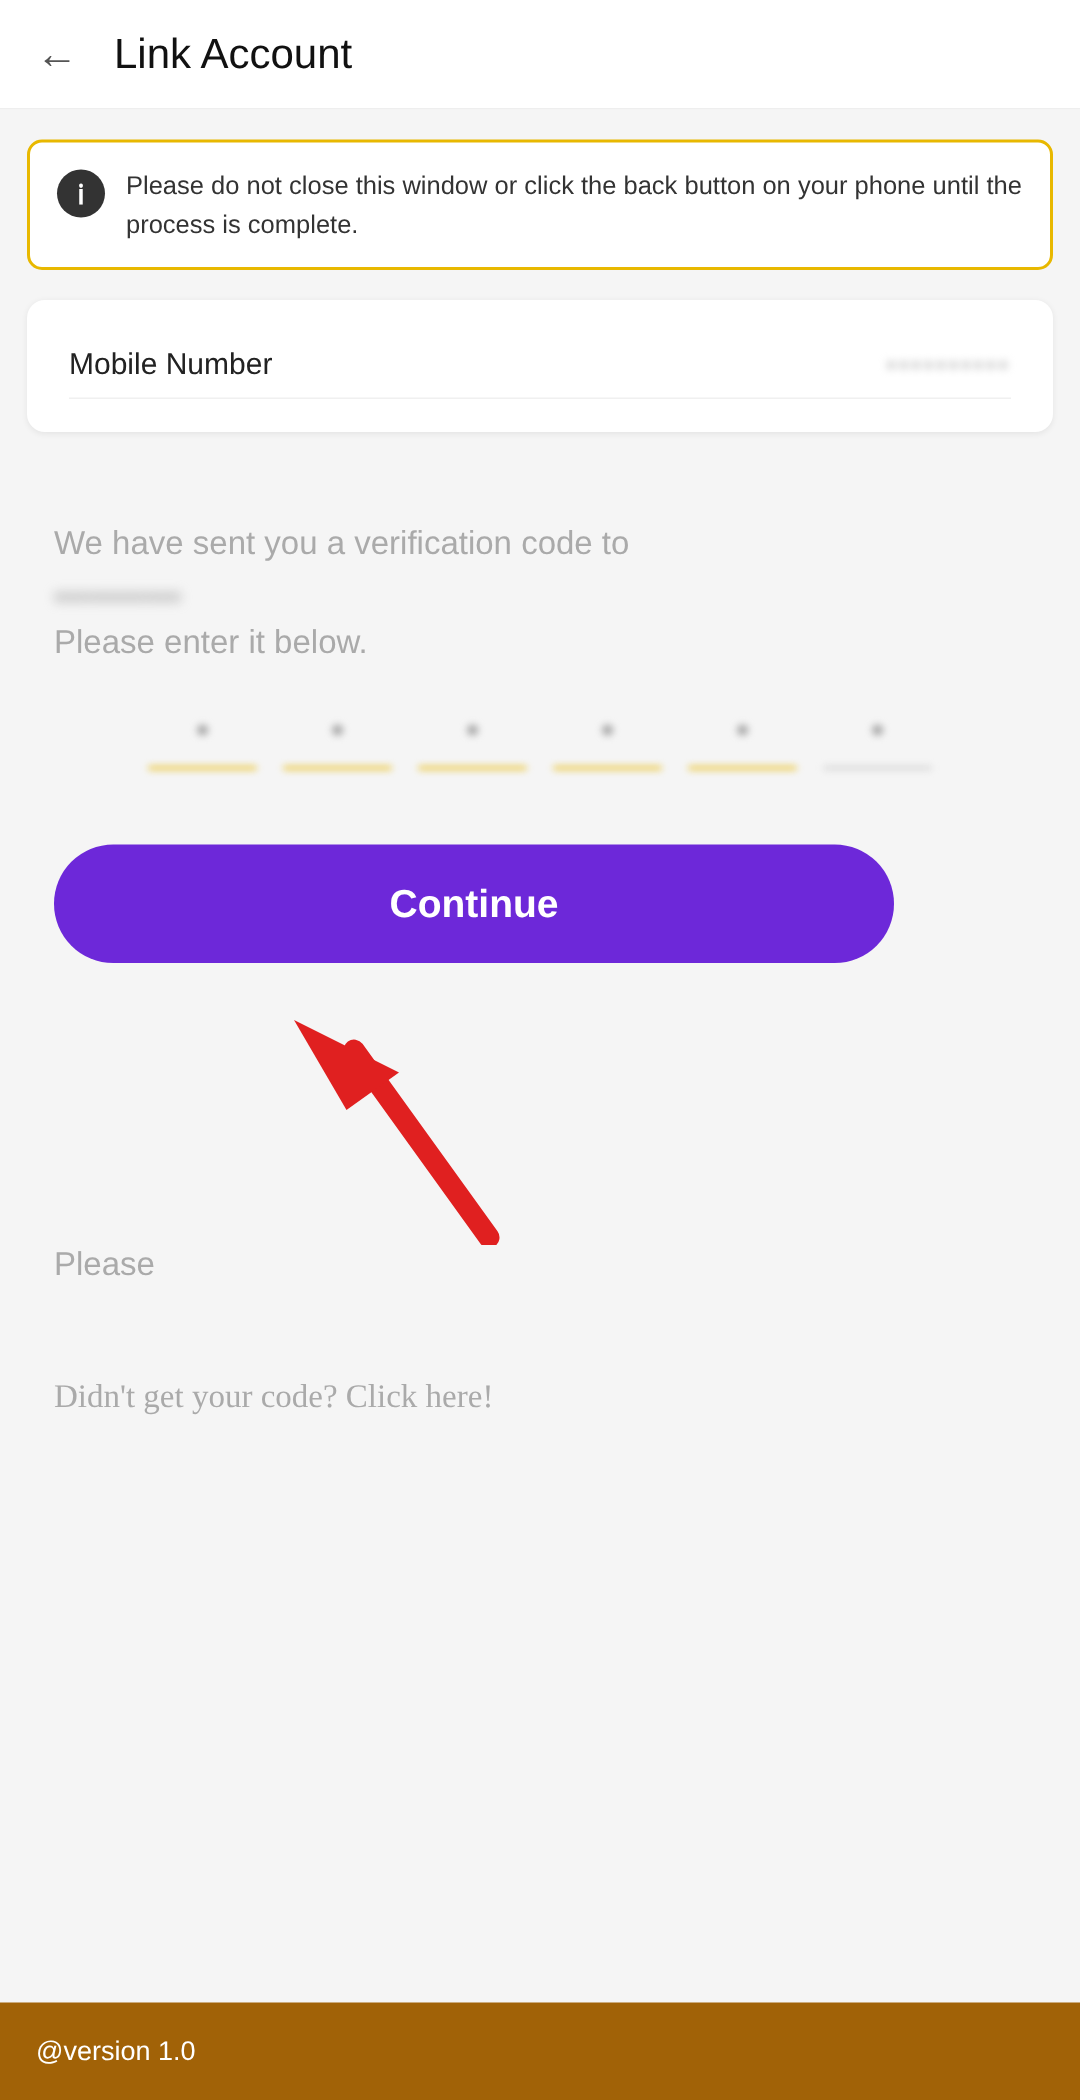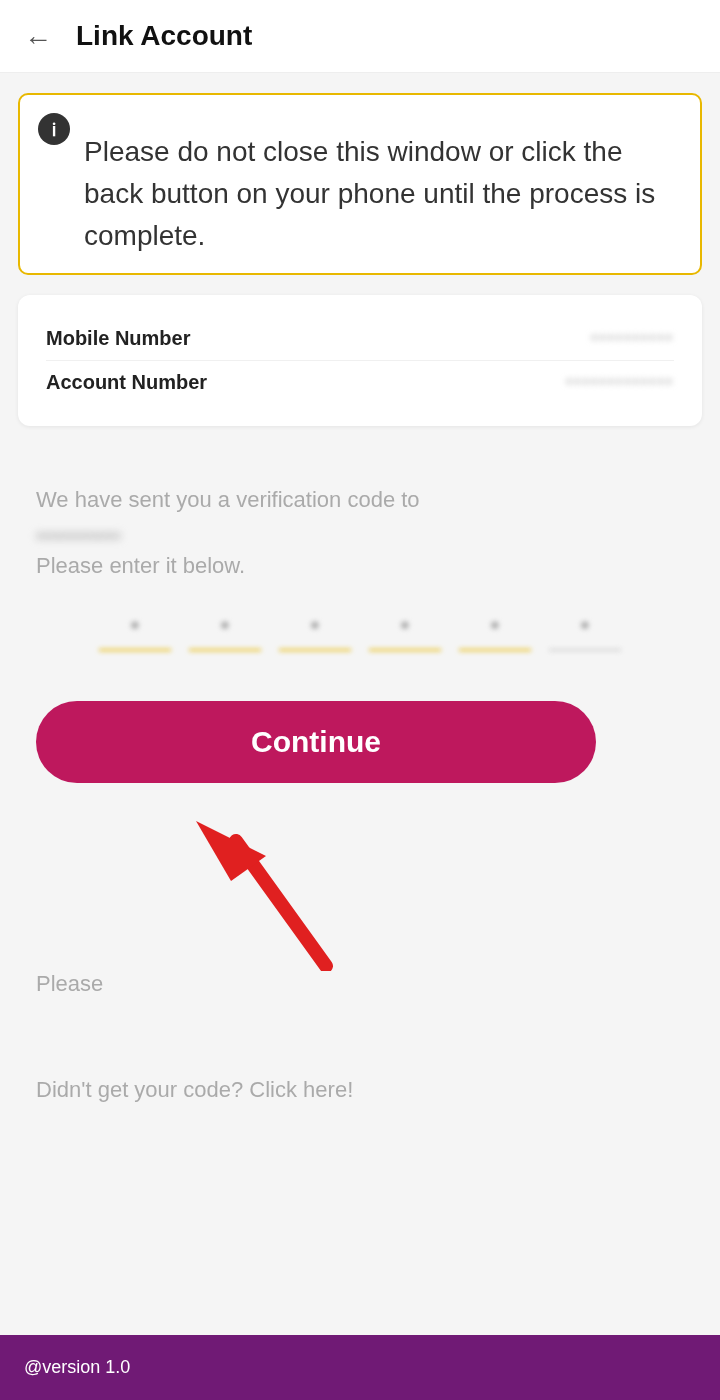--- a/index.html
+++ b/index.html
@@ -25,21 +25,21 @@
       cursor: pointer;
       margin-right: 24px;
       font-size: 28px;
       color: #555;
       background: none;
       border: none;
       line-height: 1;
     }
     .header-title {
       font-size: 28px;
-      font-weight: 700;
+      font-weight: 400;
       color: #111;
     }
 
     
     .warning-banner {
       margin: 20px 18px;
       border: 2.5px solid #e8b800;
       border-radius: 10px;
       background: #fff;
       padding: 16px 18px;
@@ -55,24 +55,23 @@
       background: #333;
       color: #fff;
       display: flex;
       align-items: center;
       justify-content: center;
       font-size: 18px;
       font-weight: 700;
       margin-top: 2px;
     }
     .warning-text {
-      font-size: 28px;
+      font-size: 17px;
       color: #333;
       line-height: 1.5;
-      margin-top: 20px;
     }
 
     
     .account-card {
       background: #fff;
       margin: 0 18px 16px 18px;
       border-radius: 12px;
       padding: 22px 28px;
       box-shadow: 0 1px 4px rgba(0,0,0,0.07);
     }
@@ -81,21 +80,21 @@
       justify-content: space-between;
       align-items: center;
       padding: 10px 0;
     }
     .account-row:first-child {
       border-bottom: 1px solid #f0f0f0;
     }
     .account-label {
       font-size: 20px;
       color: #222;
-      font-weight: 700;
+      font-weight: 400;
     }
     .account-value {
       font-size: 18px;
       color: #bbb;
       letter-spacing: 2px;
       filter: blur(3px);
       user-select: none;
     }
 
     
@@ -150,25 +149,25 @@
     }
     .otp-digit:last-child {
       border-bottom: 2.5px solid #ccc;
     }
 
     
     .continue-btn {
       width: 100%;
       max-width: 560px;
       padding: 24px;
-      background: #be185d;
+      background: #6d28d9;
       border: none;
       border-radius: 50px;
       color: #fff;
-      font-size: 30px;
+      font-size: 26px;
       font-weight: 600;
       cursor: pointer;
       margin-bottom: 28px;
     }
 
     
     .cancel-link {
       font-size: 22px;
       color: #aaa;
       cursor: pointer;
@@ -176,26 +175,27 @@
       border: none;
       margin-bottom: 60px;
     }
 
     
     .resend-text {
       font-size: 22px;
       color: #aaa;
       text-align: center;
       cursor: pointer;
-      margin-top: 20px;
+      margin-top: 2px;
+      font-family: Liberation Serif, serif;
     }
 
     
     .footer {
-      background: #701a75;
+      background: #a16207;
       padding: 22px 24px;
       margin-top: auto;
     }
     .footer-version {
       font-size: 18px;
       color: #fff;
     }
     .arrow-svg-wrap {
       position: relative;
       width: 560px;
@@ -215,24 +215,20 @@
     <span>ℹ</span>
   </div>
   <span class="warning-text">Please do not close this window or click the back button on your phone until the process is complete.</span>
 </div>
 
 <div class="account-card">
   <div class="account-row">
     <span class="account-label">Mobile Number</span>
     <span class="account-value">••••••••••</span>
   </div>
-  <div class="account-row">
-    <span class="account-label">Account Number</span>
-    <span class="account-value">•••••••••••••</span>
-  </div>
 </div>
 
 <div class="main-content">
 
   <p class="verification-text">We have sent you a verification code to</p>
   <p class="phone-blurred">•••••••••••</p>
   <p class="enter-below-text">Please enter it below.</p>
 
   <div class="otp-container">
     <input class="otp-digit" type="text" maxlength="1" value="•" style="">

